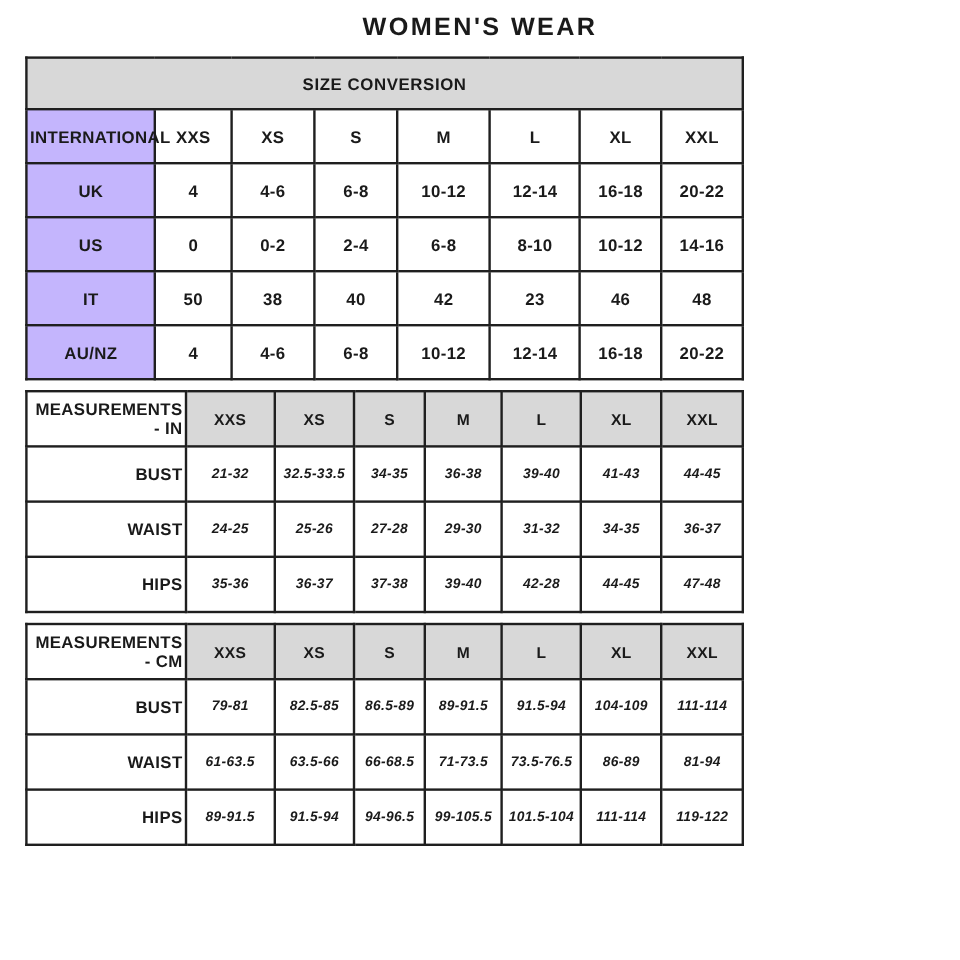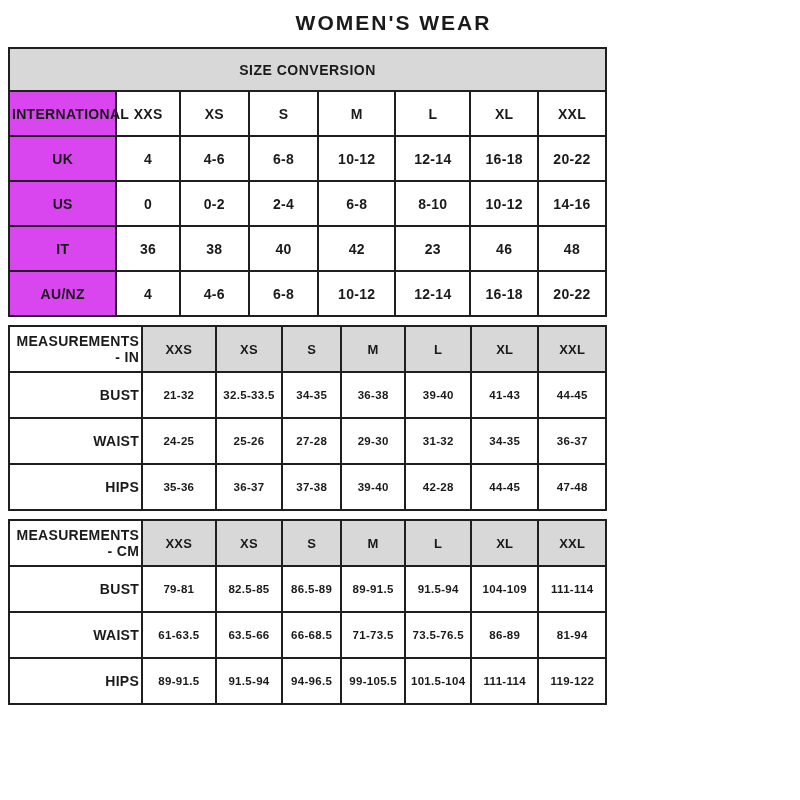--- a/index.html
+++ b/index.html
@@ -11,21 +11,21 @@
   *{box-sizing:border-box;}
   html,body{margin:0;padding:0;}
   body{
     width:800px;height:800px;
     background:var(--page-bg);
     font-family:"Liberation Sans",sans-serif;
     color:var(--text);
   }
   .page{
     width:800px;height:800px;
-    padding:8px 21px 10px 8px;
+    padding:8px 21px 10px 21px;
   }
   .title{
     margin:2px 0 11px 0;
     text-align:center;
     font-size:21px;
     font-weight:700;
     letter-spacing:2px;
     line-height:26px;
     color:var(--text);
   }
@@ -44,27 +44,27 @@
     letter-spacing:0.3px;
   }
   
   .conv tr{height:45px;}
   .conv tr.banner-row{height:43px;}
   .conv th.banner{
     background:var(--header-bg);
     font-size:14px;font-weight:700;letter-spacing:0.5px;
   }
   .conv th.colhead{background:#ffffff;font-size:14px;font-weight:700;}
-  .conv th.rowlabel{background:#d946ef;font-size:14px;font-weight:700;text-align:center;}
+  .conv th.rowlabel{background:#c4b5fd;font-size:14px;font-weight:700;text-align:center;}
   .conv td{font-size:14px;font-weight:600;}
   
   .meas tr{height:46px;}
   .meas th.colhead{background:var(--header-bg);font-size:13px;font-weight:700;}
   .meas th.rowlabel{background:#ffffff;font-size:14px;font-weight:700;text-align:right;}
-  .meas td{font-size:11.5px;font-weight:600;}
+  .meas td{font-size:11.5px;font-weight:600;font-style:italic;}
 </style>
 </head>
 <body>
 
 <div class="page">
   <h1 class="title">WOMEN'S WEAR</h1>
 
   <table class="tbl conv">
     <colgroup>
       <col style="width:18%">
@@ -107,21 +107,21 @@
           <td>0</td>
           <td>0-2</td>
           <td>2-4</td>
           <td>6-8</td>
           <td>8-10</td>
           <td>10-12</td>
           <td>14-16</td>
         </tr>
         <tr>
           <th class="rowlabel">IT</th>
-          <td>36</td>
+          <td>50</td>
           <td>38</td>
           <td>40</td>
           <td>42</td>
           <td>23</td>
           <td>46</td>
           <td>48</td>
         </tr>
         <tr>
           <th class="rowlabel">AU/NZ</th>
           <td>4</td>

